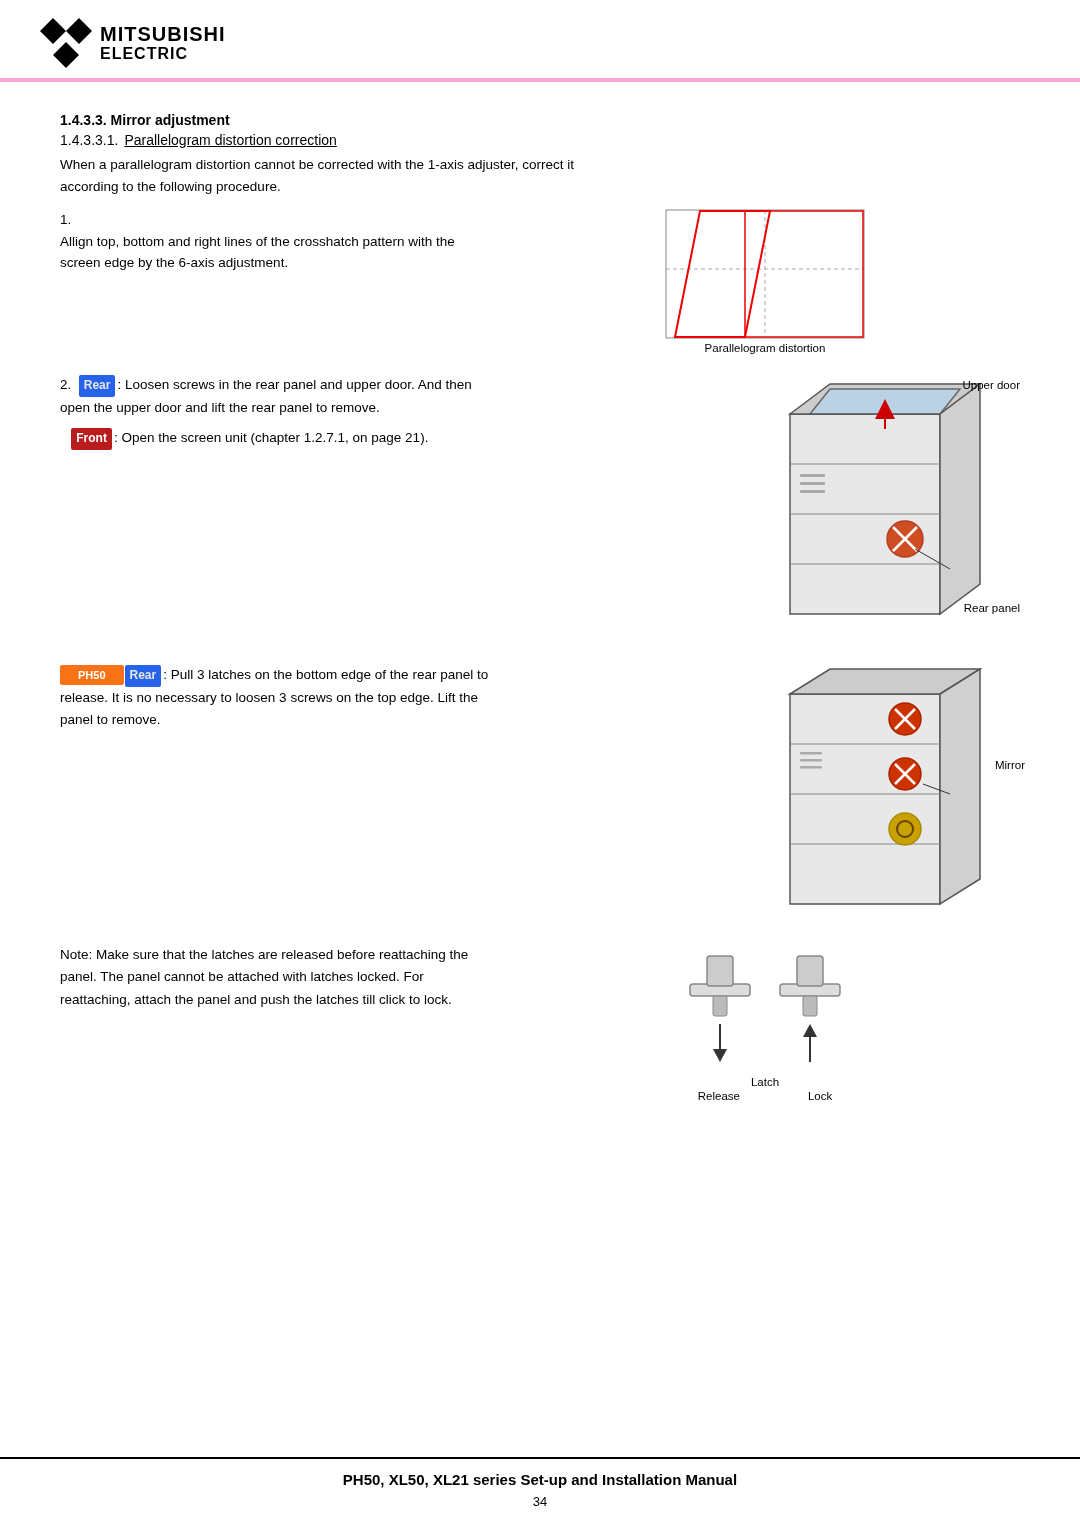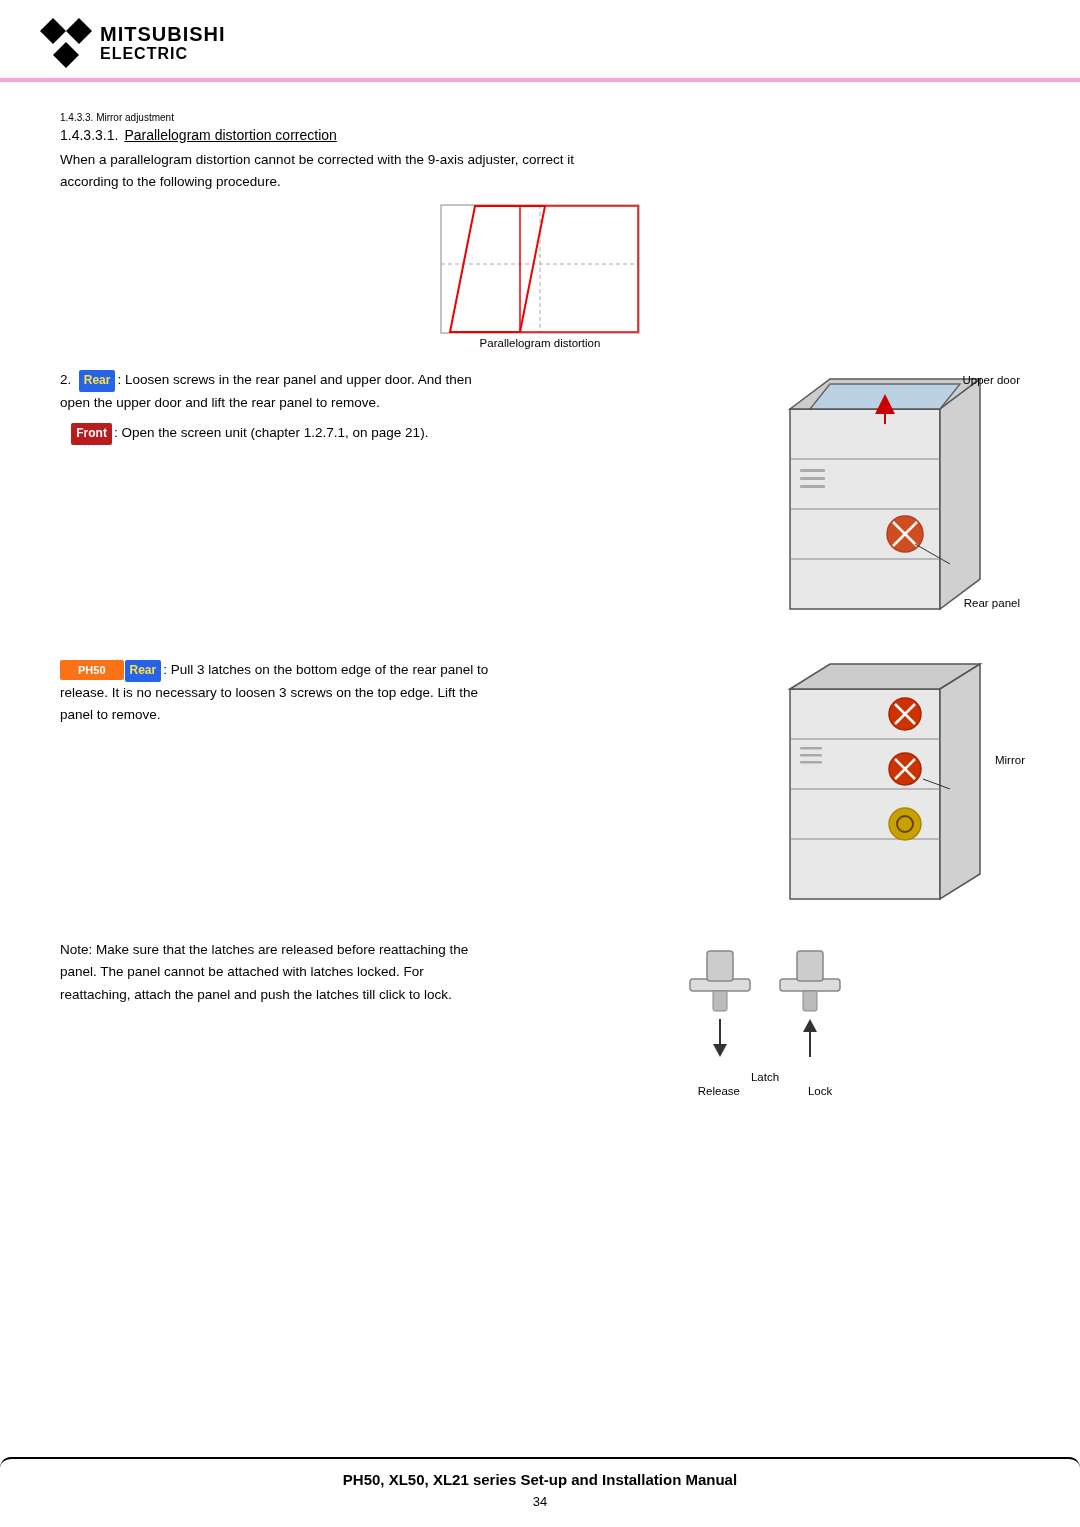--- a/index.html
+++ b/index.html
@@ -34,22 +34,22 @@
     }
     .logo-text .line1 { font-size: 20px; }
     .logo-text .line2 { font-size: 16px; }
 
     
     .content {
       padding: 30px 60px 20px 60px;
     }
 
     .section-title {
-      font-weight: normal;
-      font-size: 10px;
+      font-weight: bold;
+      font-size: 14px;
       margin-bottom: 4px;
     }
     .subsection-label {
       font-size: 14px;
     }
 
     .intro-text {
       font-size: 13.5px;
       line-height: 1.6;
       margin-bottom: 12px;
@@ -100,21 +100,21 @@
       flex: 1;
       display: flex;
       flex-direction: column;
       align-items: flex-end;
     }
 
     
     .label-rear {
       display: inline-block;
       background: #2563eb;
-      color: #fde047;
+      color: #e5e5e5;
       font-size: 12px;
       font-weight: bold;
       padding: 1px 5px;
       border-radius: 2px;
       margin-right: 2px;
     }
     .label-front {
       display: inline-block;
       background: #b91c1c;
       color: #fff;
@@ -180,21 +180,20 @@
     }
 
     
     .footer {
       position: absolute;
       bottom: 0;
       left: 0;
       right: 0;
       padding: 12px 60px 18px 60px;
       border-top: 2px solid #000;
-      border-radius: 11px;
     }
     .footer-title {
       font-size: 15px;
       font-weight: bold;
       text-align: center;
       margin-bottom: 6px;
     }
     .footer-page {
       text-align: center;
       font-size: 13px;
@@ -232,23 +231,27 @@
 
   <div class="section-title">
     <span>1.4.3.3.</span>&nbsp;<span>Mirror adjustment</span>
   </div>
 
   <div style="margin-bottom:6px; display:flex; gap:6px;">
     <span class="subsection-label">1.4.3.3.1.</span>
     <span class="subsection-label" style="text-decoration:underline;">Parallelogram distortion correction</span>
   </div>
 
-  <p class="intro-text">When a parallelogram distortion cannot be corrected with the 9-axis adjuster, correct it according to the following procedure.</p>
+  <p class="intro-text">When a parallelogram distortion cannot be corrected with the 1-axis adjuster, correct it according to the following procedure.</p>
 
   <div class="step-row">
+    <div class="step-text">
+      <span class="step-num">1.</span>
+      <span class="step-content">Allign top, bottom and right lines of the crosshatch pattern with the screen edge by the 6-axis adjustment.</span>
+    </div>
     <div class="step-figure">
 
       <svg width="200" height="130" viewBox="0 0 200 130">
 
         <rect x="1" y="1" width="198" height="128" fill="none" stroke="#888" stroke-width="1"></rect>
 
         <line x1="100" y1="1" x2="100" y2="129" stroke="#aaa" stroke-width="1" stroke-dasharray="4,3"></line>
 
         <line x1="1" y1="60" x2="199" y2="60" stroke="#aaa" stroke-width="1" stroke-dasharray="4,3"></line>
 

